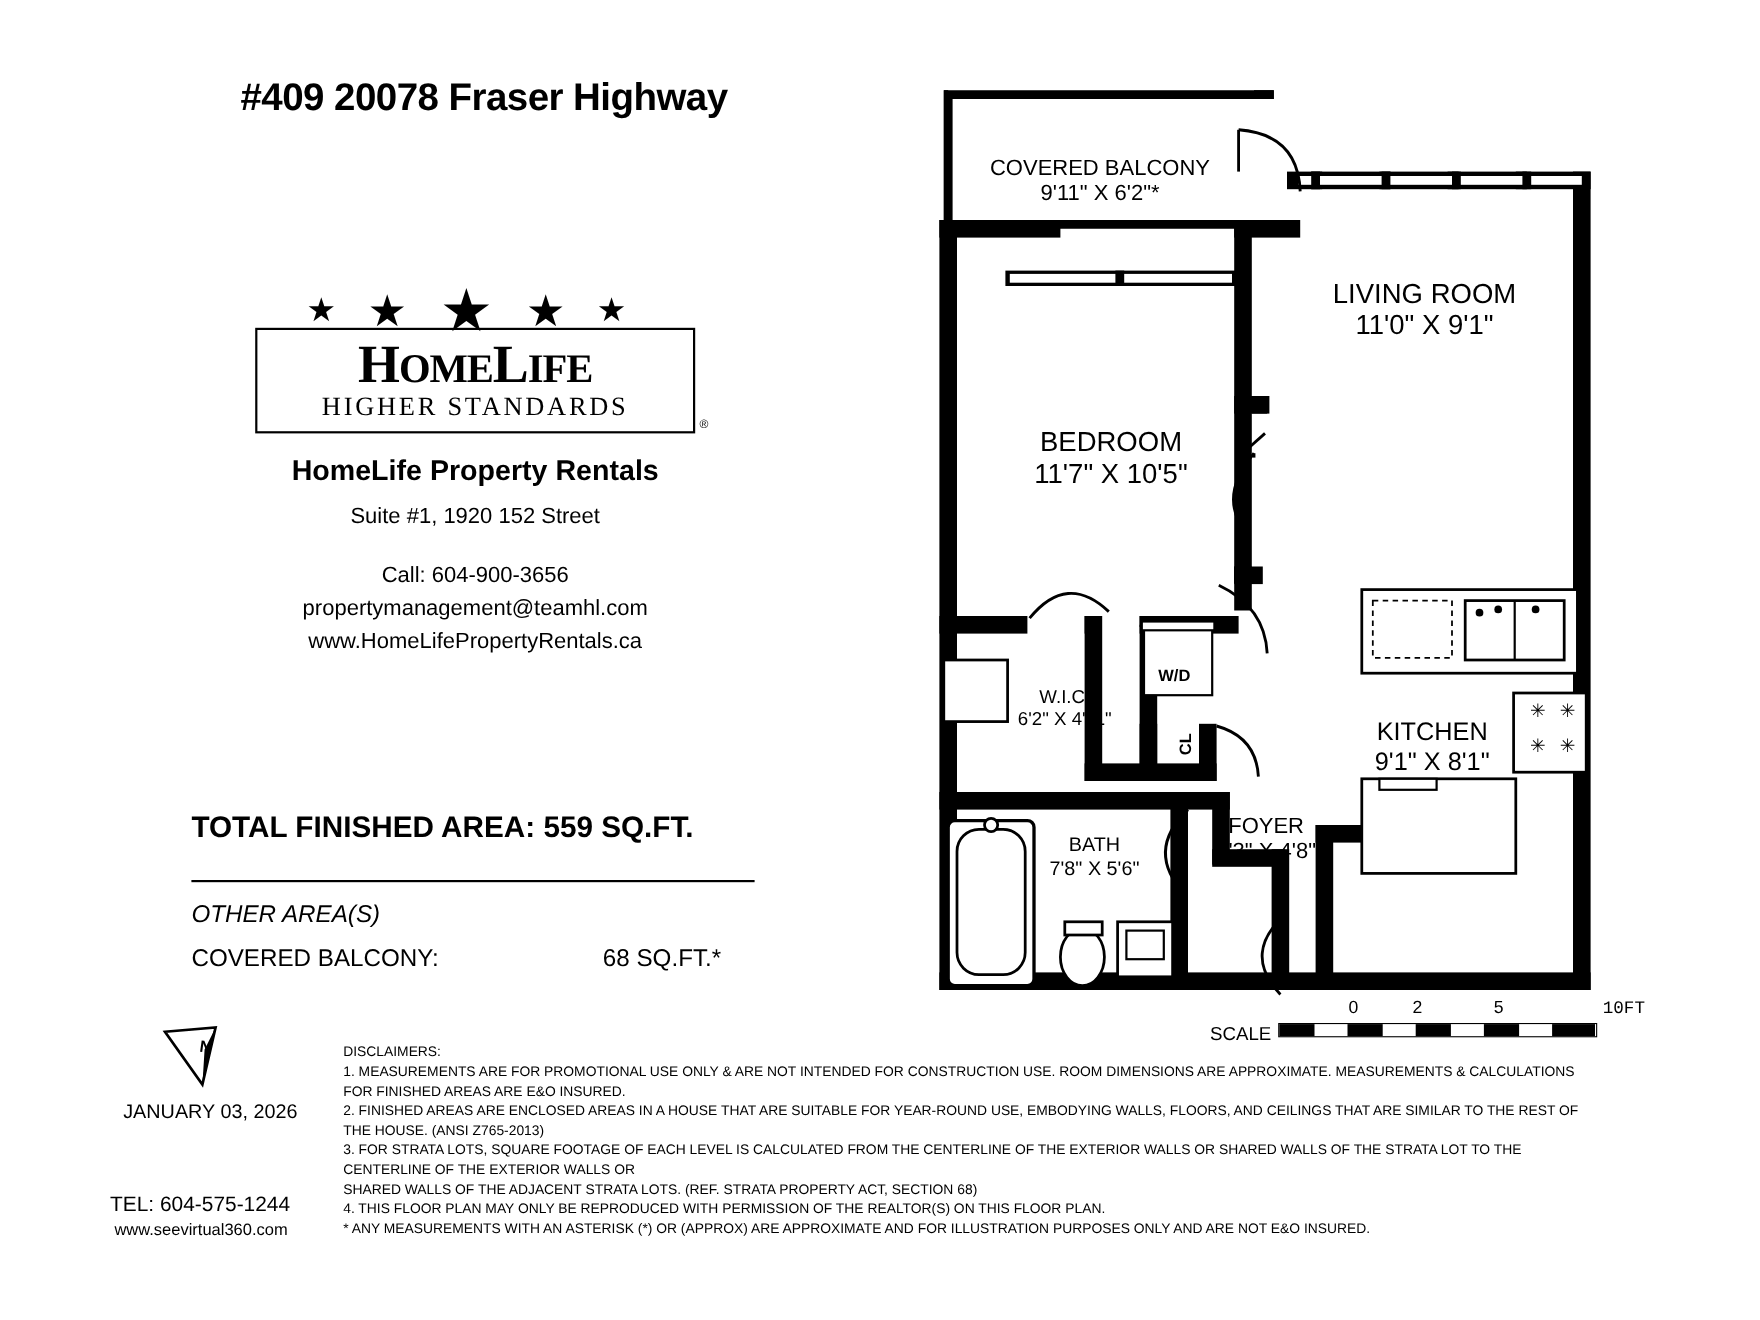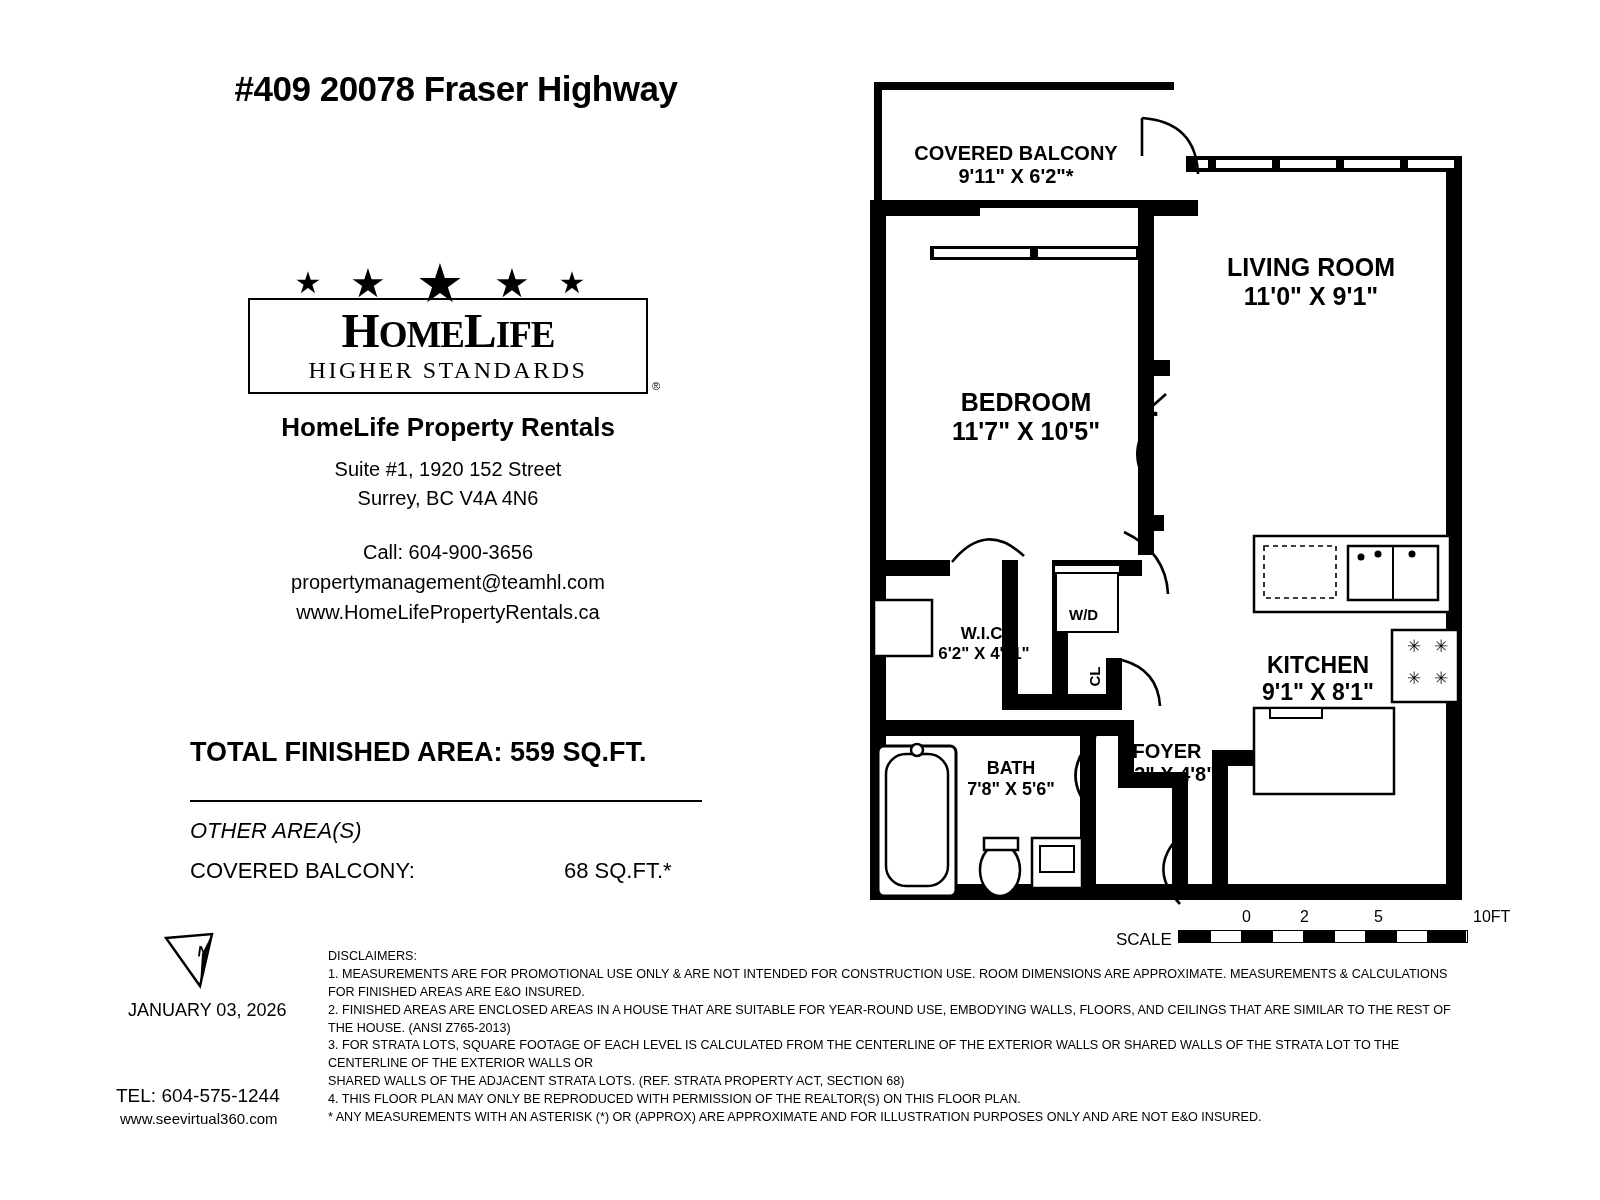--- a/index.html
+++ b/index.html
@@ -11,21 +11,20 @@
     width: 1600px;
     height: 1200px;
     position: relative;
     font-family: "Liberation Sans", sans-serif;
     color: #000000;
     overflow: hidden;
   }
   .page {
     position: absolute;
     inset: 0;
-    margin-left: 16px;
   }
 
   
   .left-panel {
     position: absolute;
     left: 0;
     top: 0;
     width: 820px;
     height: 1200px;
   }
@@ -241,21 +240,21 @@
     left: 840px;
     top: 60px;
     width: 640px;
     height: 850px;
   }
   .plan svg { display: block; }
 
   .room-label {
     position: absolute;
     text-align: center;
-    font-weight: bold;
+    font-weight: normal;
     line-height: 1.17;
     white-space: nowrap;
   }
   .room-label .nm { display: block; }
   .room-label .dm { display: block; }
 
   .rl-balcony { left: 880px; top: 142px; width: 240px; font-size: 20px; }
   .rl-living   { left: 1180px; top: 253px; width: 230px; font-size: 25px; }
   .rl-bedroom  { left: 900px; top: 388px; width: 220px; font-size: 25px; }
   .rl-dining   { left: 1175px; top: 450px; width: 240px; font-size: 25px; }
@@ -336,21 +335,20 @@
         <span class="star" style="left:324px;font-size:30px;">★</span>
       </div>
       <div class="logo-box">
         <div class="logo-name"><span>H</span><span class="lower">OME</span><span>L</span><span class="lower">IFE</span></div>
         <div class="logo-sub">HIGHER STANDARDS</div>
         <span class="logo-reg">®</span>
       </div>
       <div class="company-name">HomeLife Property Rentals</div>
       <div class="addr-small">
         <div>Suite #1, 1920 152 Street</div>
-        <div>Surrey, BC V4A 4N6</div>
       </div>
       <div class="contact">
         <div>Call: 604-900-3656</div>
         <div>propertymanagement@teamhl.com</div>
         <div>www.HomeLifePropertyRentals.ca</div>
       </div>
     </div>
 
     <div class="total-area">TOTAL FINISHED AREA:  559 SQ.FT.</div>
     <div class="divider"></div>
@@ -532,21 +530,21 @@
   </div>
   <div class="lbl-wd">W/D</div>
   <div class="lbl-cl">CL</div>
 
   <div class="scale-wrap">
     <div class="scale-label">SCALE</div>
     <div class="scale-ticks">
       <span style="left:64px;">0</span>
       <span style="left:122px;">2</span>
       <span style="left:196px;">5</span>
-      <span style="left:295px;">10FT</span>
+      <span style="left:295px;font-family:Liberation Mono, monospace;">10FT</span>
     </div>
     <div class="scale-bar">
       <i style="left:0px;width:32px;"></i>
       <i style="left:62px;width:32px;"></i>
       <i style="left:124px;width:32px;"></i>
       <i style="left:186px;width:32px;"></i>
       <i style="left:248px;width:39px;"></i>
     </div>
   </div>
 

